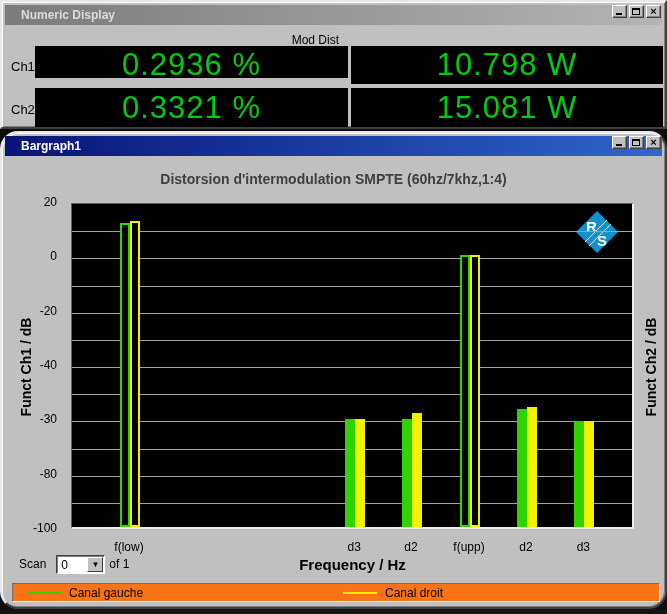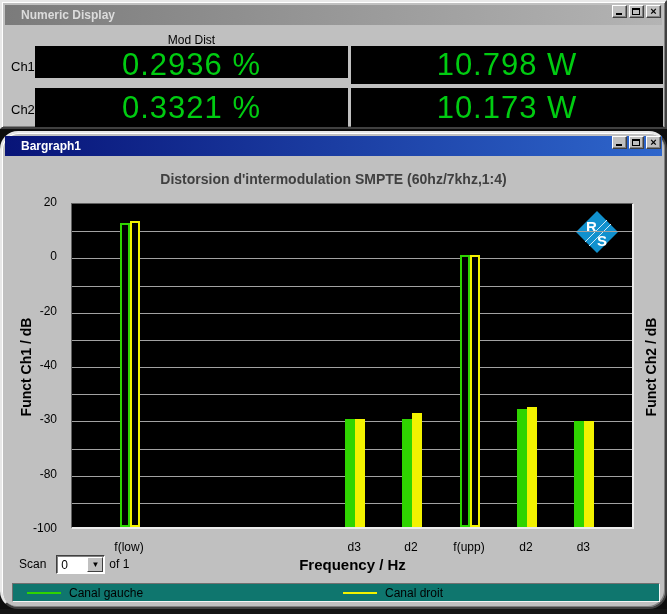--- a/index.html
+++ b/index.html
@@ -51,21 +51,21 @@
     font-size:15px;font-weight:bold;color:#000;}
   .scan-row{position:absolute;left:17px;top:421px;height:20px;display:flex;align-items:center;font-size:12px;color:#000;}
   .combo{width:49px;height:19px;background:#FFF;margin-left:10px;position:relative;
     border:1px solid;border-color:#404040 #FFFFFF #FFFFFF #404040;
     box-shadow:inset 1px 1px 0 #808080;}
   .combo-value{position:absolute;left:4px;top:2px;font-size:12px;color:#000;}
   .combo-btn{position:absolute;right:1px;top:1px;bottom:1px;width:16px;background:#C0C0C0;
     border:1px solid;border-color:#FFFFFF #404040 #404040 #FFFFFF;
     text-align:center;font-size:8px;line-height:14px;color:#000;cursor:default;}
   .scan-suffix{margin-left:4px;}
-  .legend{position:absolute;left:10px;top:450px;width:648px;height:19px;background:#0f766e;
+  .legend{position:absolute;left:10px;top:450px;width:648px;height:19px;background:#f97316;
     border:1px solid;border-color:#707070 #F5F5F5 #F5F5F5 #707070;}
   .legend-item{position:absolute;top:0;height:17px;display:flex;align-items:center;font-size:12px;color:#000;}
   .legend-swatch{width:34px;height:2px;margin-right:8px;}
   .bottom-strip{position:absolute;left:0;top:609px;width:667px;height:5px;background:#141414;}
   .rs-logo{position:absolute;left:588px;top:76px;width:44px;height:44px;}
 </style>
 </head>
 <body>
 
 <div id="screen">
@@ -79,30 +79,30 @@
           <div class="glyph-min"></div>
         </div>
       <div class="winbtn">
           <div class="glyph-max"></div>
         </div>
       <div class="winbtn">
           <div class="glyph-close">×</div>
         </div>
     </div>
 
-    <div class="col-header" style="left:33px;width:313px;">Mod Dist</div>
+    <div class="col-header" style="left:24px;width:313px;text-align:right;">Mod Dist</div>
     <div class="col-header" style="left:330px;width:312px;margin-top:28px;">Level RMS</div>
 
     <div class="ch-label" style="top:57px;">Ch1</div>
     <div class="ch-label" style="top:100px;">Ch2</div>
 
     <div class="lcd" style="left: 33px; top: 44px; width: 313px; height: 32px; line-height: 38px; color: rgb(0, 204, 17);">0.2936 %</div>
     <div class="lcd" style="left: 349px; top: 44px; width: 312px; height: 38px; line-height: 38px; color: rgb(0, 204, 17);">10.798 W</div>
     <div class="lcd" style="left: 33px; top: 86px; width: 313px; height: 39px; line-height: 39px; color: rgb(0, 204, 17);">0.3321 %</div>
-    <div class="lcd" style="left: 349px; top: 86px; width: 312px; height: 39px; line-height: 39px; color: rgb(0, 204, 17);">10.173 W</div>
+    <div class="lcd" style="left: 349px; top: 86px; width: 312px; height: 39px; line-height: 39px; color: rgb(0, 204, 17);">15.081 W</div>
   </div>
 
   <div class="window" style="left:0;top:131px;width:667px;height:478px;border-radius:18px;">
     <div class="titlebar active">
       <span>Bargraph1</span>
     </div>
     <div class="winbtns">
       <div class="winbtn">
           <div class="glyph-min"></div>
         </div>

